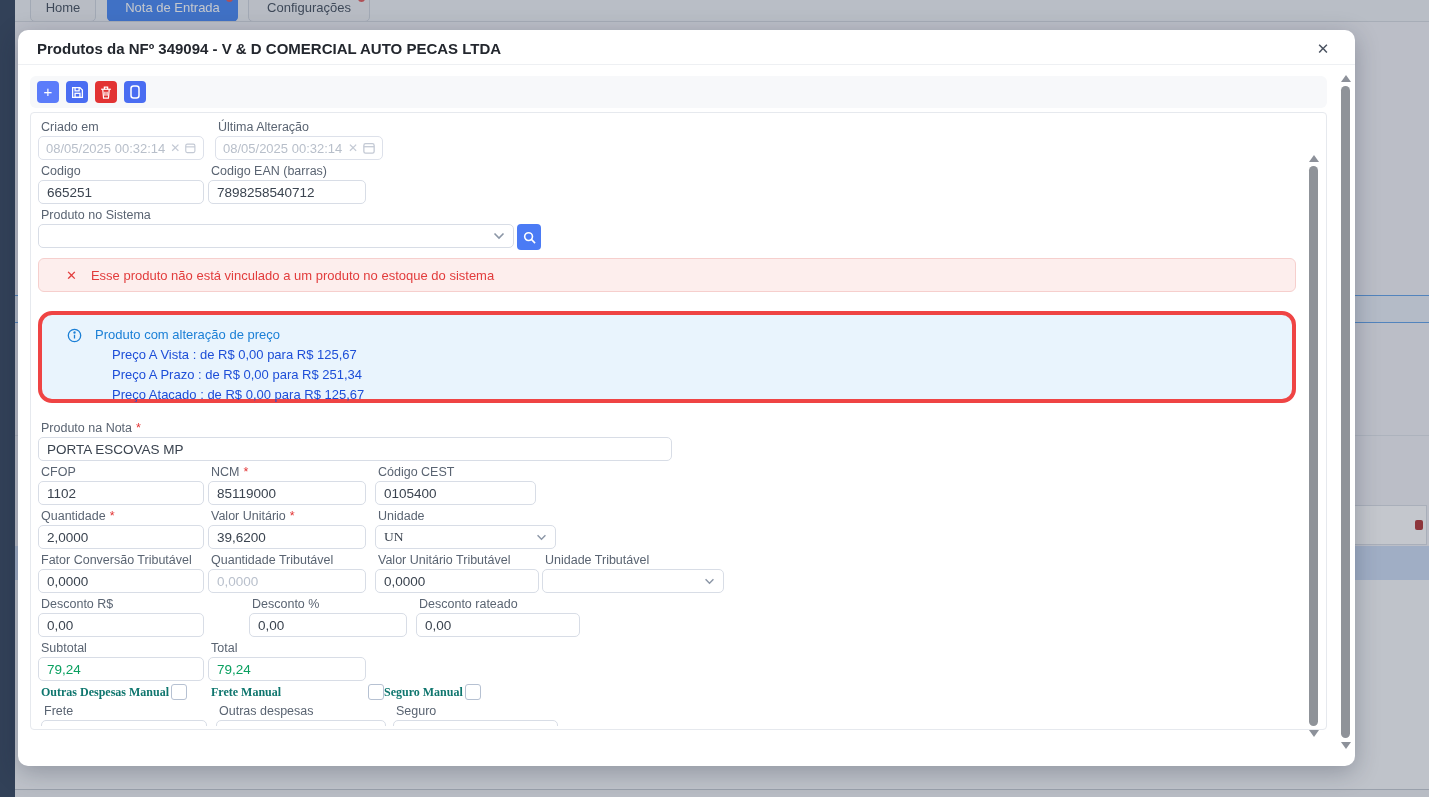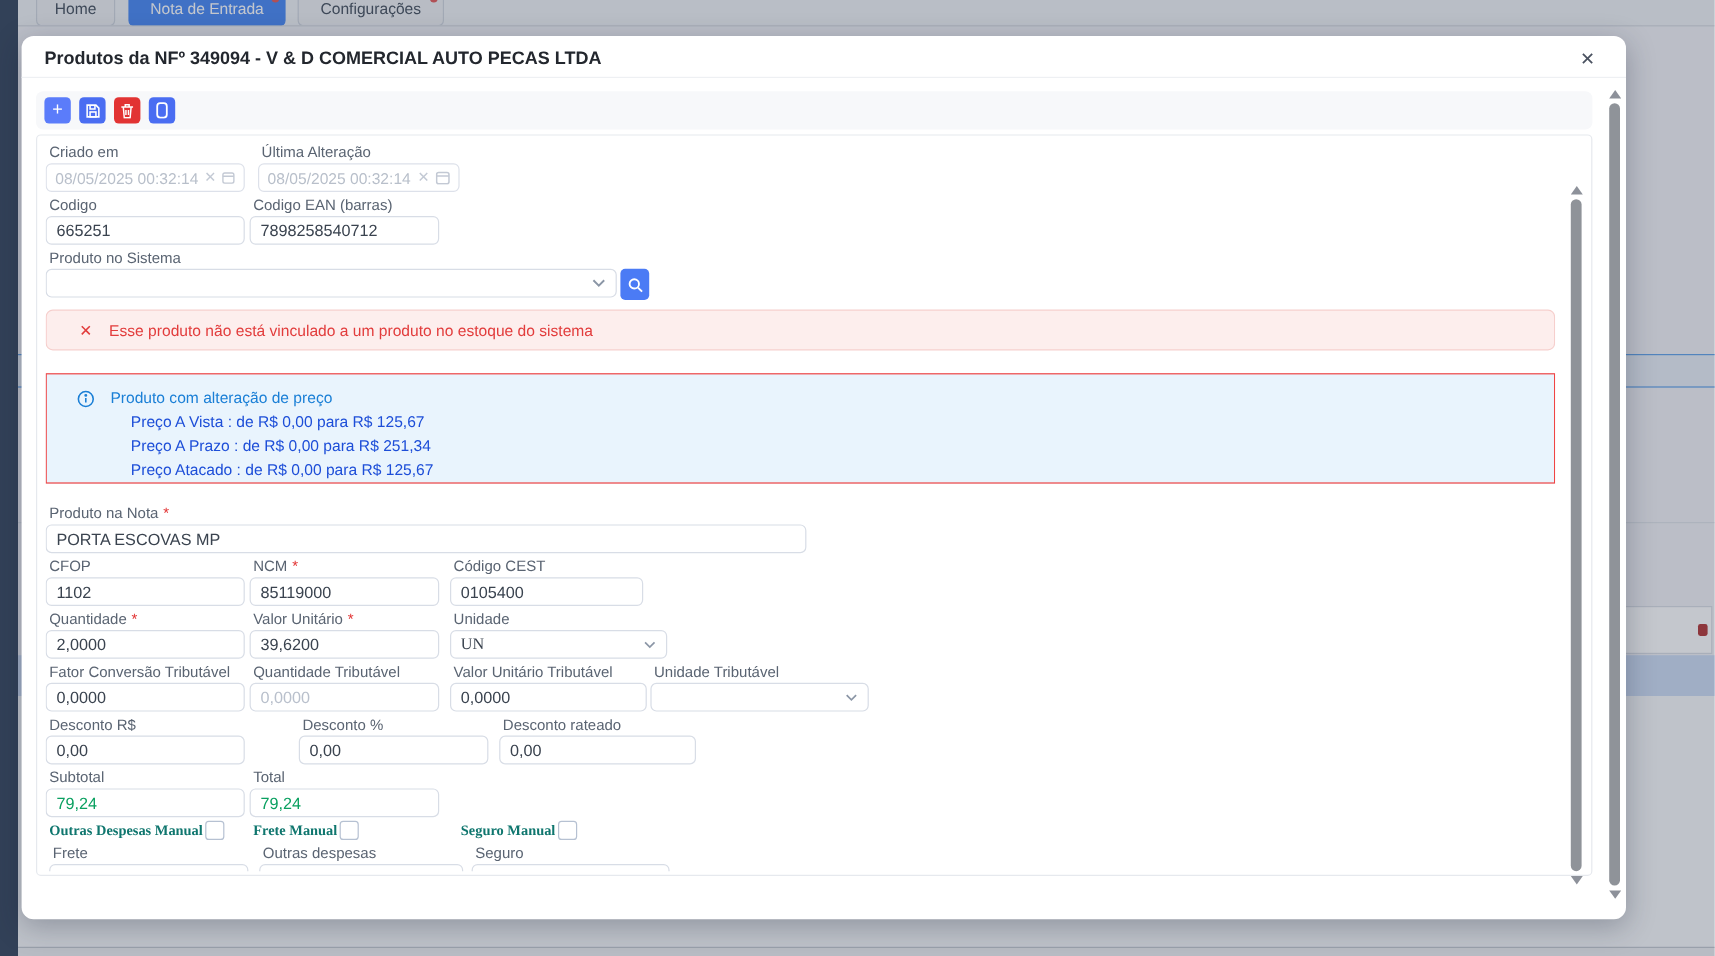--- a/index.html
+++ b/index.html
@@ -58,21 +58,21 @@
 
   .sel { height:24px; border:1px solid #d8dde6; border-radius:5px; background:#fff; display:flex; align-items:center;
          padding:0 8px; font-size:13.5px; color:#3a434f; cursor:pointer; }
   .sel .selval { flex:1;font-family:Liberation Serif, serif; }
 
   .alert-error { margin:8px 0 0 0; height:34px; background:#fdeeed; border:1px solid #f6cfcd; border-radius:6px;
                  display:flex; align-items:center; padding-left:27px; }
   .alert-error .aic { color:#e23c3c; font-size:13px; margin-right:14px; }
   .alert-error .atx { color:#e23c3c; font-size:13px; }
 
-  .alert-info { margin:19px 0 0 0; height:92px; background:#e9f4fd; border:1px solid #ef4444; border-radius:0;
+  .alert-info { margin:19px 0 0 0; height:92px; background:#e9f4fd; border:4px solid #ef4444; border-radius:14px;
                 padding:10px 0 0 25px; }
   .alert-info .irow { display:flex; align-items:flex-start; }
   .alert-info .itx { color:#1a7fd6; font-size:13px; line-height:20px; margin-left:13px; }
   .alert-info .sub { margin-left:45px; color:#1d4ed8; font-size:13px; line-height:20px; }
 
   .cbrow { display:flex; margin-top:3px; align-items:center; }
   .cblab { font-family:"Liberation Serif", serif; font-size:12px; font-weight:700; color:#0f766e; white-space:nowrap; }
   .cbx { width:16px; height:16px; border:1.5px solid #b6c1d2; border-radius:3px; background:#fff; margin-left:2px; cursor:pointer; }
 
   
@@ -317,21 +317,21 @@
           <div class="lbl"><span>Total</span><span class="req"></span></div>
           <input class="inp green" value="79,24" style="">
         </div>
       </div>
 
       <div class="cbrow">
         <div style="width:170px; display:flex; align-items:center; margin-left:3px;">
           <span class="cblab">Outras Despesas Manual</span>
           <span class="cbx"></span>
         </div>
-        <div style="width:173px; display:flex; align-items:center;">
+        <div style="width:173px; display:flex; align-items:center;justify-content:space-between;">
           <span class="cblab">Frete Manual</span>
           <span class="cbx"></span>
         </div>
         <div style="display:flex; align-items:center;">
           <span class="cblab">Seguro Manual</span>
           <span class="cbx"></span>
         </div>
       </div>
 
       <div class="frow" style="margin-left:3px;">

